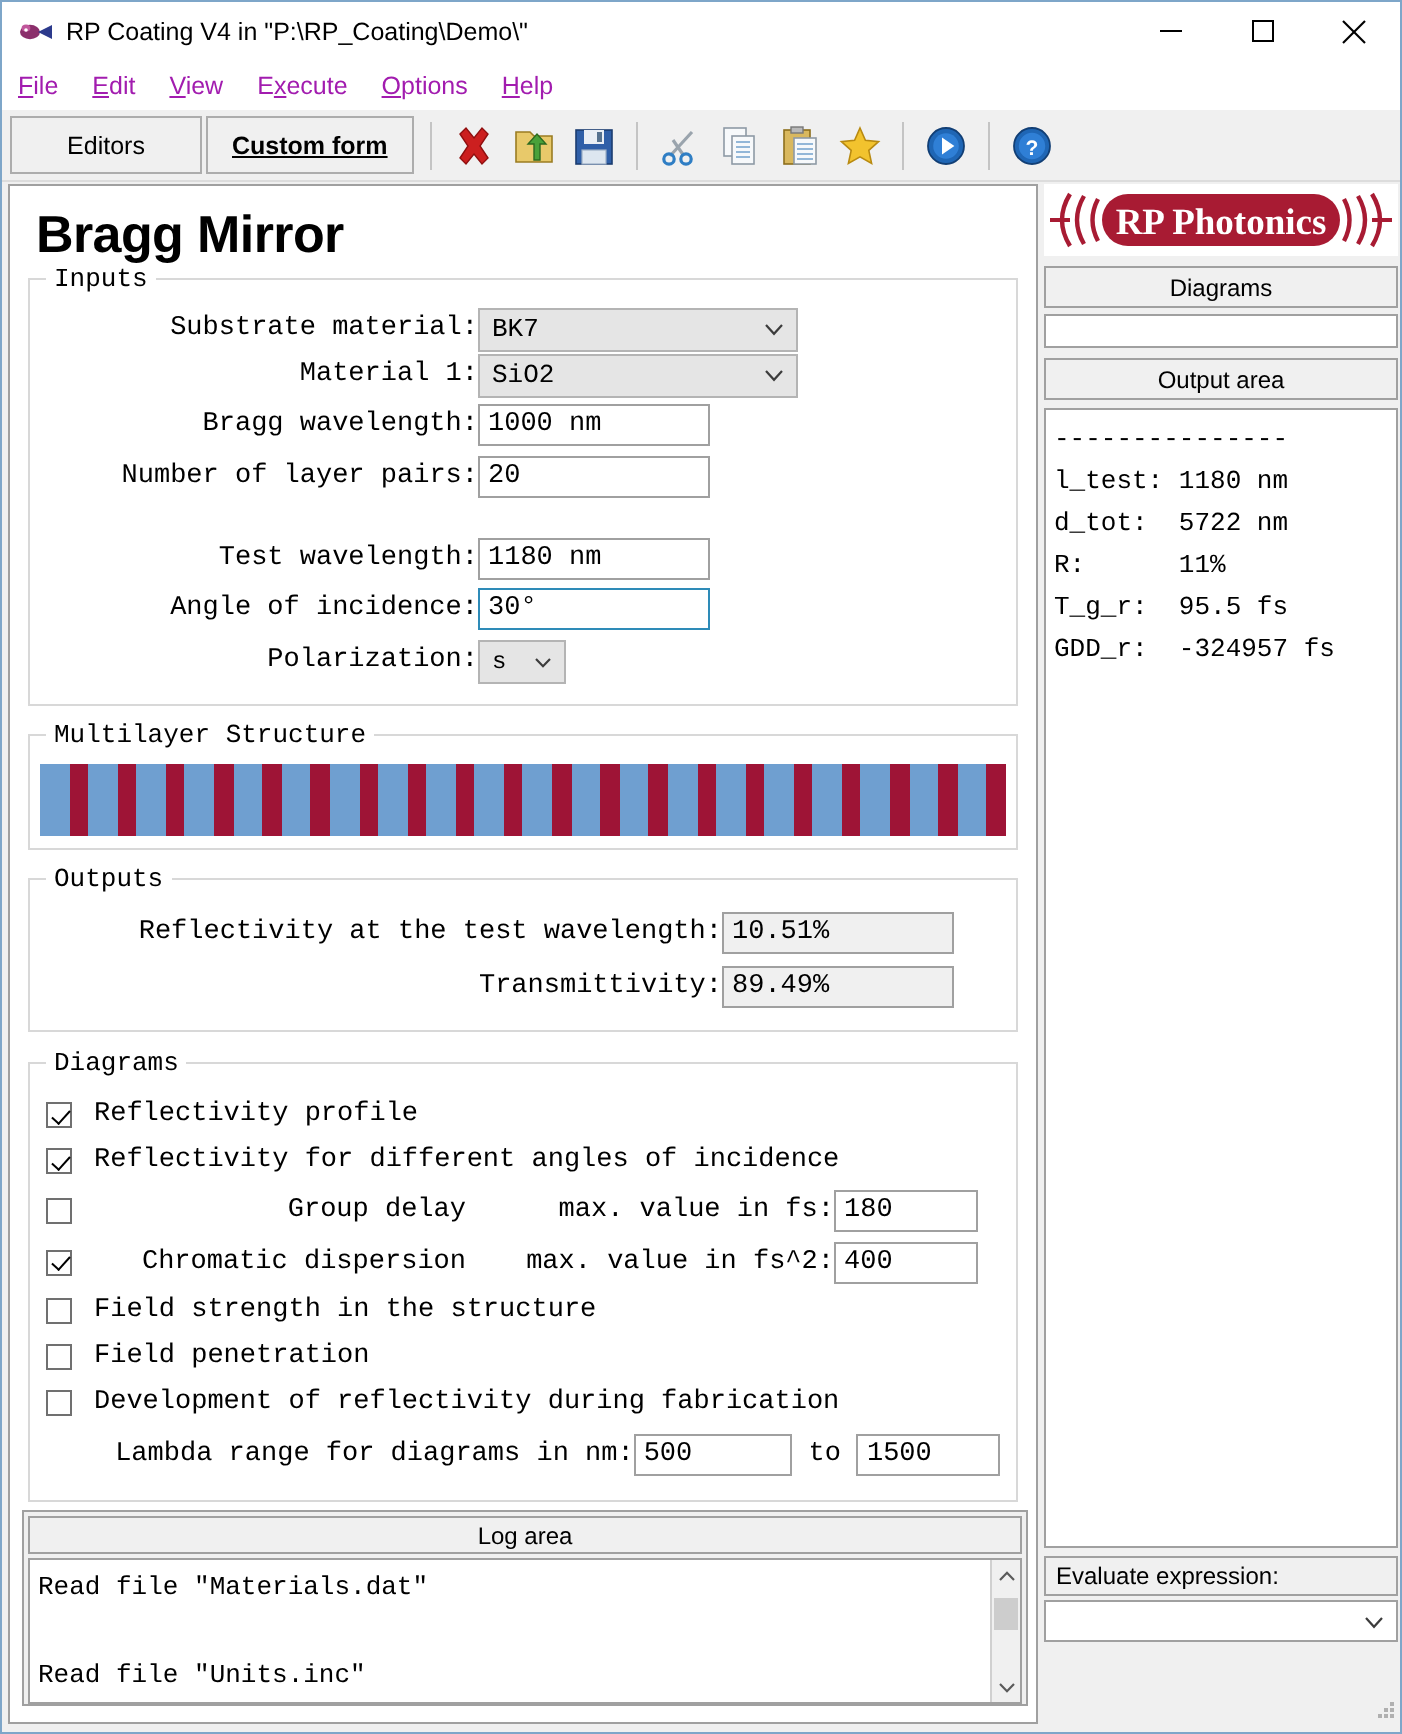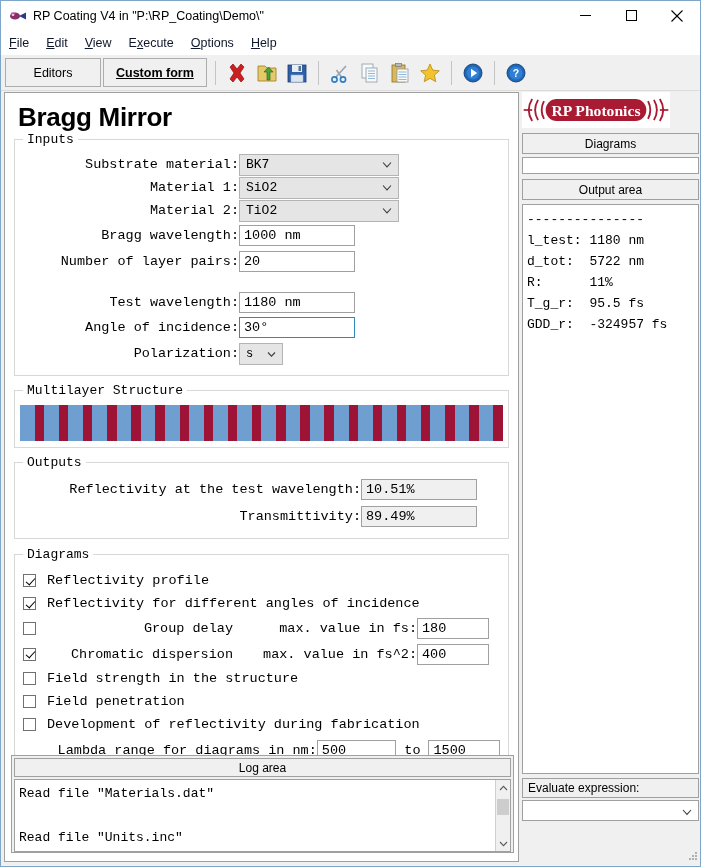--- a/index.html
+++ b/index.html
@@ -32,21 +32,21 @@
   }
   .win-btn svg { display: block; }
 
   
   .menubar {
     height: 24px; background: #ffffff;
     display: flex; align-items: center;
     padding-left: 8px; gap: 17px;
     border-bottom: 1px solid #ffffff;
   }
-  .menu-item { font-size: 12.5px; color: #0f172a; cursor: default; }
+  .menu-item { font-size: 12.5px; color: #a21caf; cursor: default; }
   .menu-item u { text-decoration: underline; }
 
   
   .toolbar {
     height: 36px; background: #f0f0f0;
     display: flex; align-items: center;
     padding: 0 4px; gap: 0;
     border-bottom: 1px solid #dcdcdc;
   }
   .tb-tab {
@@ -175,21 +175,21 @@
   }
   .vs-thumb { width: 12px; height: 16px; background: #cdcdcd; margin-top: 4px; }
   .vs-spacer { flex: 1; }
 
   
   .right-col {
     position: absolute; left: 521px; top: 0;
     width: 177px; height: 770px;
   }
   .logo-box {
-    width: 148px; height: 36px; background: #ffffff;
+    width: 177px; height: 36px; background: #ffffff;
     display: flex; align-items: center; justify-content: center;
     overflow: hidden;
   }
   .side-btn {
     height: 21px; background: #f0f0f0; border: 1px solid #a0a0a0;
     display: flex; align-items: center; justify-content: center;
     font-size: 12px; color: #000; margin-top: 5px;
   }
   .side-blank { height: 17px; background: #ffffff; border: 1px solid #a0a0a0; margin-top: 3px; }
   .out-area {
@@ -365,31 +365,20 @@
           <div class="combo" style="width:160px;">
             <span>SiO2</span>
             <span class="chev">
               <svg width="10" height="7" viewBox="0 0 10 7">
                   <path d="M1 1 L5 5.4 L9 1" fill="none" stroke="#3c3c3c" stroke-width="1.1"></path>
                 </svg>
             </span>
           </div>
         </div>
 
-        <div class="row">
-          <span class="lbl" style="width:216px;">Material 2:</span>
-          <div class="combo" style="width:160px;">
-            <span>TiO2</span>
-            <span class="chev">
-              <svg width="10" height="7" viewBox="0 0 10 7">
-                  <path d="M1 1 L5 5.4 L9 1" fill="none" stroke="#3c3c3c" stroke-width="1.1"></path>
-                </svg>
-            </span>
-          </div>
-        </div>
 
         <div class="row" style="height:26px;">
           <span class="lbl" style="width:216px;">Bragg wavelength:</span>
           <div class="txt" style="width:116px;">1000 nm</div>
         </div>
 
         <div class="row" style="height:26px;">
           <span class="lbl" style="width:216px;">Number of layer pairs:</span>
           <div class="txt" style="width:116px;">20</div>
         </div>

